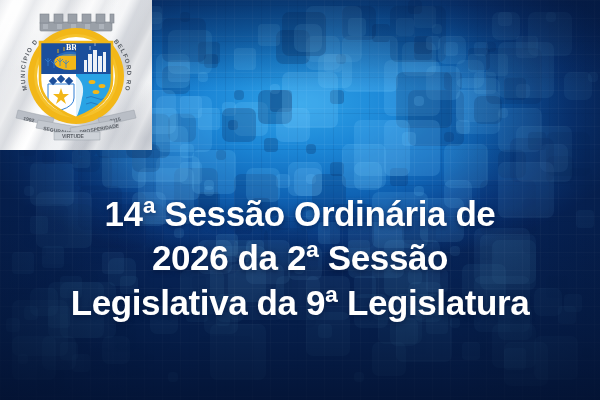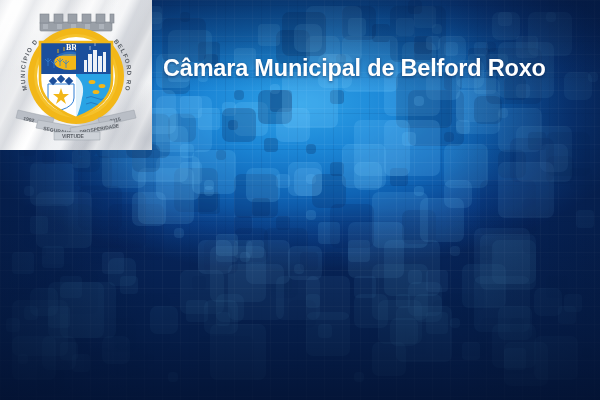--- a/index.html
+++ b/index.html
@@ -540,16 +540,20 @@
           <path d="M 104 114 L 60 122 L 62 130 L 106 122 Z" fill="#c3c8cf" stroke="#9aa0a8" stroke-width="0.5"></path>
           <text x="70" y="128" font-size="5" transform="rotate(-10 70 128)">PROSPERIDADE</text>
 
           <path d="M 44 126 L 90 126 L 90 134 L 44 134 Z" fill="#cdd2d8" stroke="#9aa0a8" stroke-width="0.5"></path>
           <text x="52" y="132" font-size="5">VIRTUDE</text>
         </g>
       </svg>
     </div>
   </div>
 
-  <div id="header-title">Câmara Municipal de Belford Roxo</div>
-
+
+  <div id="main-title">
+    <span class="ln">14ª Sessão Ordinária de</span>
+    <span class="ln">2026 da 2ª Sessão</span>
+    <span class="ln">Legislativa da 9ª Legislatura</span>
+  </div>
 
 </div>
 
 </body></html>

